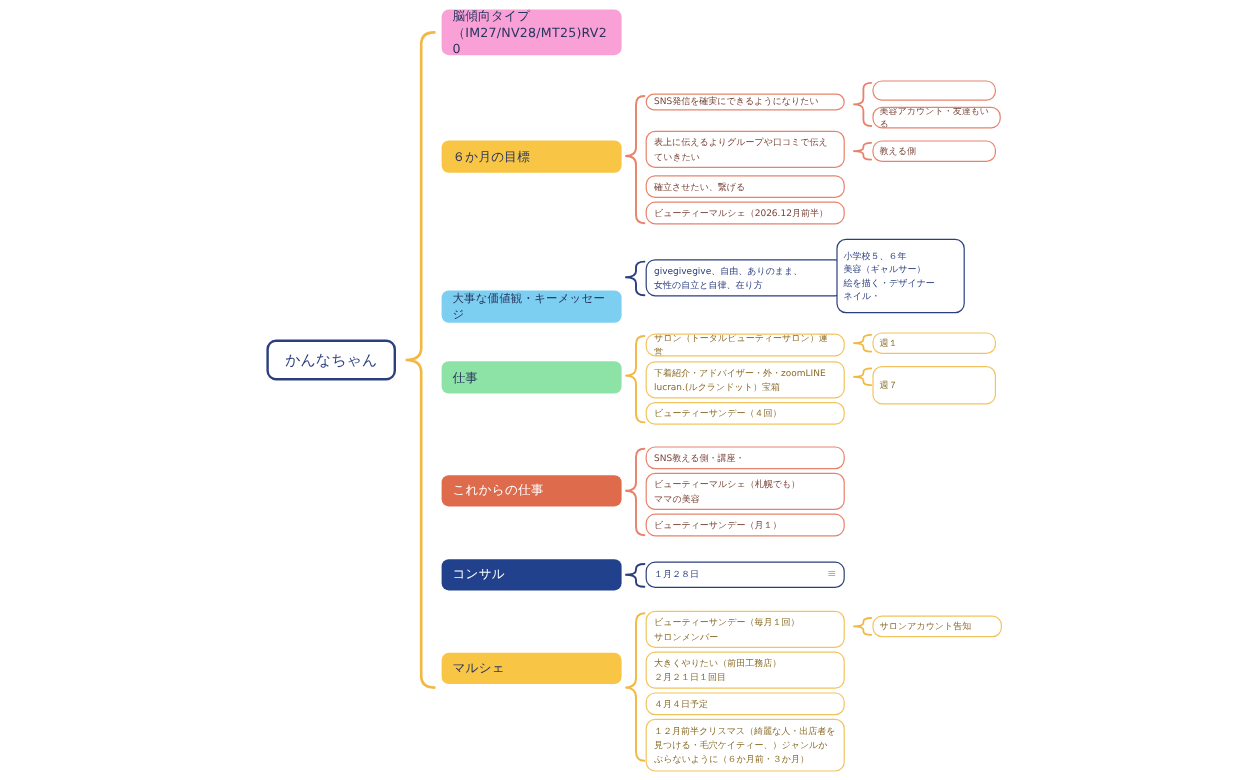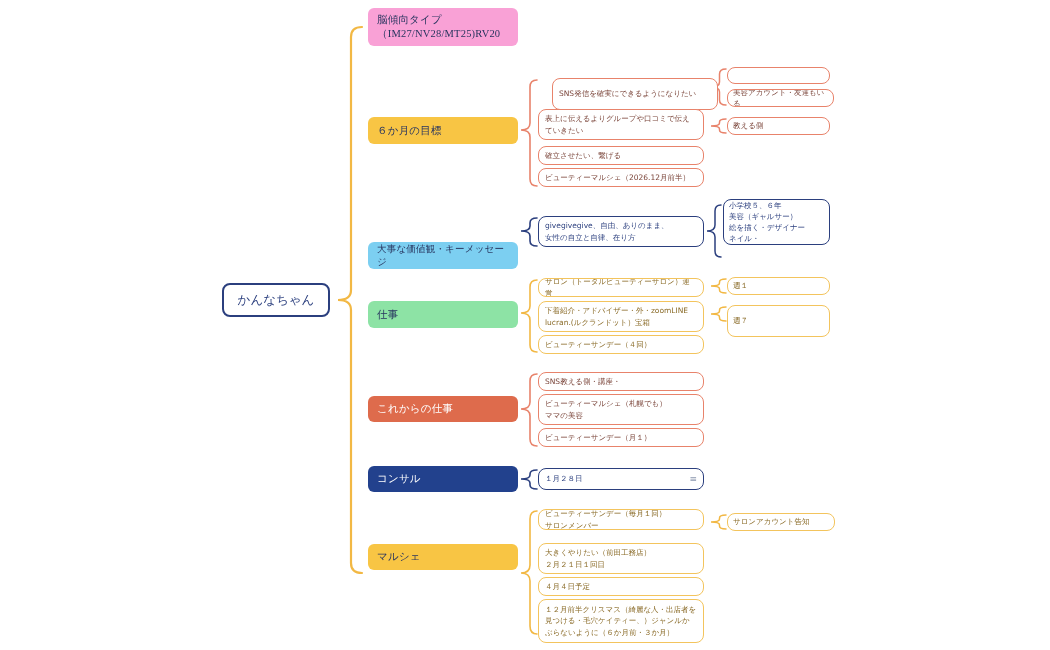--- a/index.html
+++ b/index.html
@@ -3,21 +3,21 @@
 <meta charset="utf-8">
 <style>
   html,body{margin:0;padding:0;background:#ffffff;}
   body{width:1050px;height:650px;position:relative;overflow:hidden;
        font-family:"DejaVu Sans","Liberation Sans",sans-serif;}
   #canvas{position:absolute;left:0;top:0;width:1050px;height:650px;}
   #braces{position:absolute;left:0;top:0;pointer-events:none;}
   .node{position:absolute;box-sizing:border-box;display:flex;align-items:center;
         border-radius:8px;background:#fff;overflow:hidden;}
   .node .txt{display:block;white-space:pre-line;word-break:break-all;width:100%;}
-  .topic{padding:4px 9px;font-size:10.5px;font-weight:500;letter-spacing:.2px;border-radius:6px;font-family:Liberation Serif, serif;}
+  .topic{padding:4px 9px;font-size:10.5px;font-weight:500;letter-spacing:.2px;border-radius:6px;}
   .topic.small-label{font-size:9.5px;margin-top:24px;}
   .root{border:2px solid #2B3F7E;color:#2B3F7E;font-size:12.5px;justify-content:center;
         border-radius:8px;font-weight:500;}
   .child{padding:2px 6px;font-size:7.5px;line-height:1.5;border-radius:8px;}
   .gchild{padding:2px 5px;font-size:7.5px;line-height:1.5;border-radius:8px;}
   .p-pink  {background:#F9A1D6;color:#28355F;}
   .p-gold  {background:#F8C544;color:#28355F;}
   .p-blue  {background:#7CCFF1;color:#28355F;}
   .p-green {background:#8DE3A5;color:#28355F;}
   .p-salmon{background:#DE6B4C;color:#ffffff;}
@@ -67,21 +67,21 @@
   <div class="node topic p-salmon" style="left:368px;top:396px;width:150px;height:26px">
     <span class="txt">これからの仕事</span>
   </div>
   <div class="node topic p-navy" style="left:368px;top:466px;width:150px;height:26px">
     <span class="txt">コンサル</span>
   </div>
   <div class="node topic p-gold" style="left:368px;top:544px;width:150px;height:26px">
     <span class="txt">マルシェ</span>
   </div>
 
-  <div class="node child b-red" style="left:552px;top:78px;width:166px;height:32px">
+  <div class="node child b-red" style="left:538px;top:78px;width:166px;height:14px">
     <span class="txt">SNS発信を確実にできるようになりたい</span>
   </div>
   <div class="node child b-red" style="left:538px;top:109px;width:166px;height:31px">
     <span class="txt">表上に伝えるよりグループや口コミで伝えていきたい</span>
   </div>
   <div class="node child b-red" style="left:538px;top:146px;width:166px;height:19px">
     <span class="txt">確立させたい、繋げる</span>
   </div>
   <div class="node child b-red" style="left:538px;top:168px;width:166px;height:19px">
     <span class="txt">ビューティーマルシェ（2026.12月前半）</span>
@@ -94,21 +94,21 @@
     <span class="txt">美容アカウント・友達もいる</span>
   </div>
   <div class="node gchild b-red" style="left:727px;top:117px;width:103px;height:18px">
     <span class="txt">教える側</span>
   </div>
 
   <div class="node child b-navy" style="left:538px;top:216px;width:166px;height:31px">
     <span class="txt">givegivegive、自由、ありのまま、
 女性の自立と自律、在り方</span>
   </div>
-  <div class="node gchild b-navy" style="left:723px;top:199px;width:107px;height:46px">
+  <div class="node gchild b-navy" style="left:697px;top:199px;width:107px;height:62px">
     <span class="txt">小学校５、６年
 美容（ギャルサー）
 絵を描く・デザイナー
 ネイル・</span>
   </div>
 
   <div class="node child b-gold" style="left:538px;top:278px;width:166px;height:19px">
     <span class="txt">サロン（トータルビューティーサロン）運営</span>
   </div>
   <div class="node child b-gold" style="left:538px;top:301px;width:166px;height:31px">
@@ -134,21 +134,21 @@
   </div>
   <div class="node child b-red" style="left:538px;top:428px;width:166px;height:19px">
     <span class="txt">ビューティーサンデー（月１）</span>
   </div>
 
   <div class="node child b-navy" style="left:538px;top:468px;width:166px;height:22px">
     <span class="txt">１月２８日</span>
     <span class="note">≡</span>
   </div>
 
-  <div class="node child b-gold" style="left:538px;top:509px;width:166px;height:21px">
+  <div class="node child b-gold" style="left:538px;top:509px;width:166px;height:31px">
     <span class="txt">ビューティーサンデー（毎月１回）
 サロンメンバー</span>
   </div>
   <div class="node child b-gold" style="left:538px;top:543px;width:166px;height:31px">
     <span class="txt">大きくやりたい（前田工務店）
 ２月２１日１回目</span>
   </div>
   <div class="node child b-gold" style="left:538px;top:577px;width:166px;height:19px">
     <span class="txt">４月４日予定</span>
   </div>

